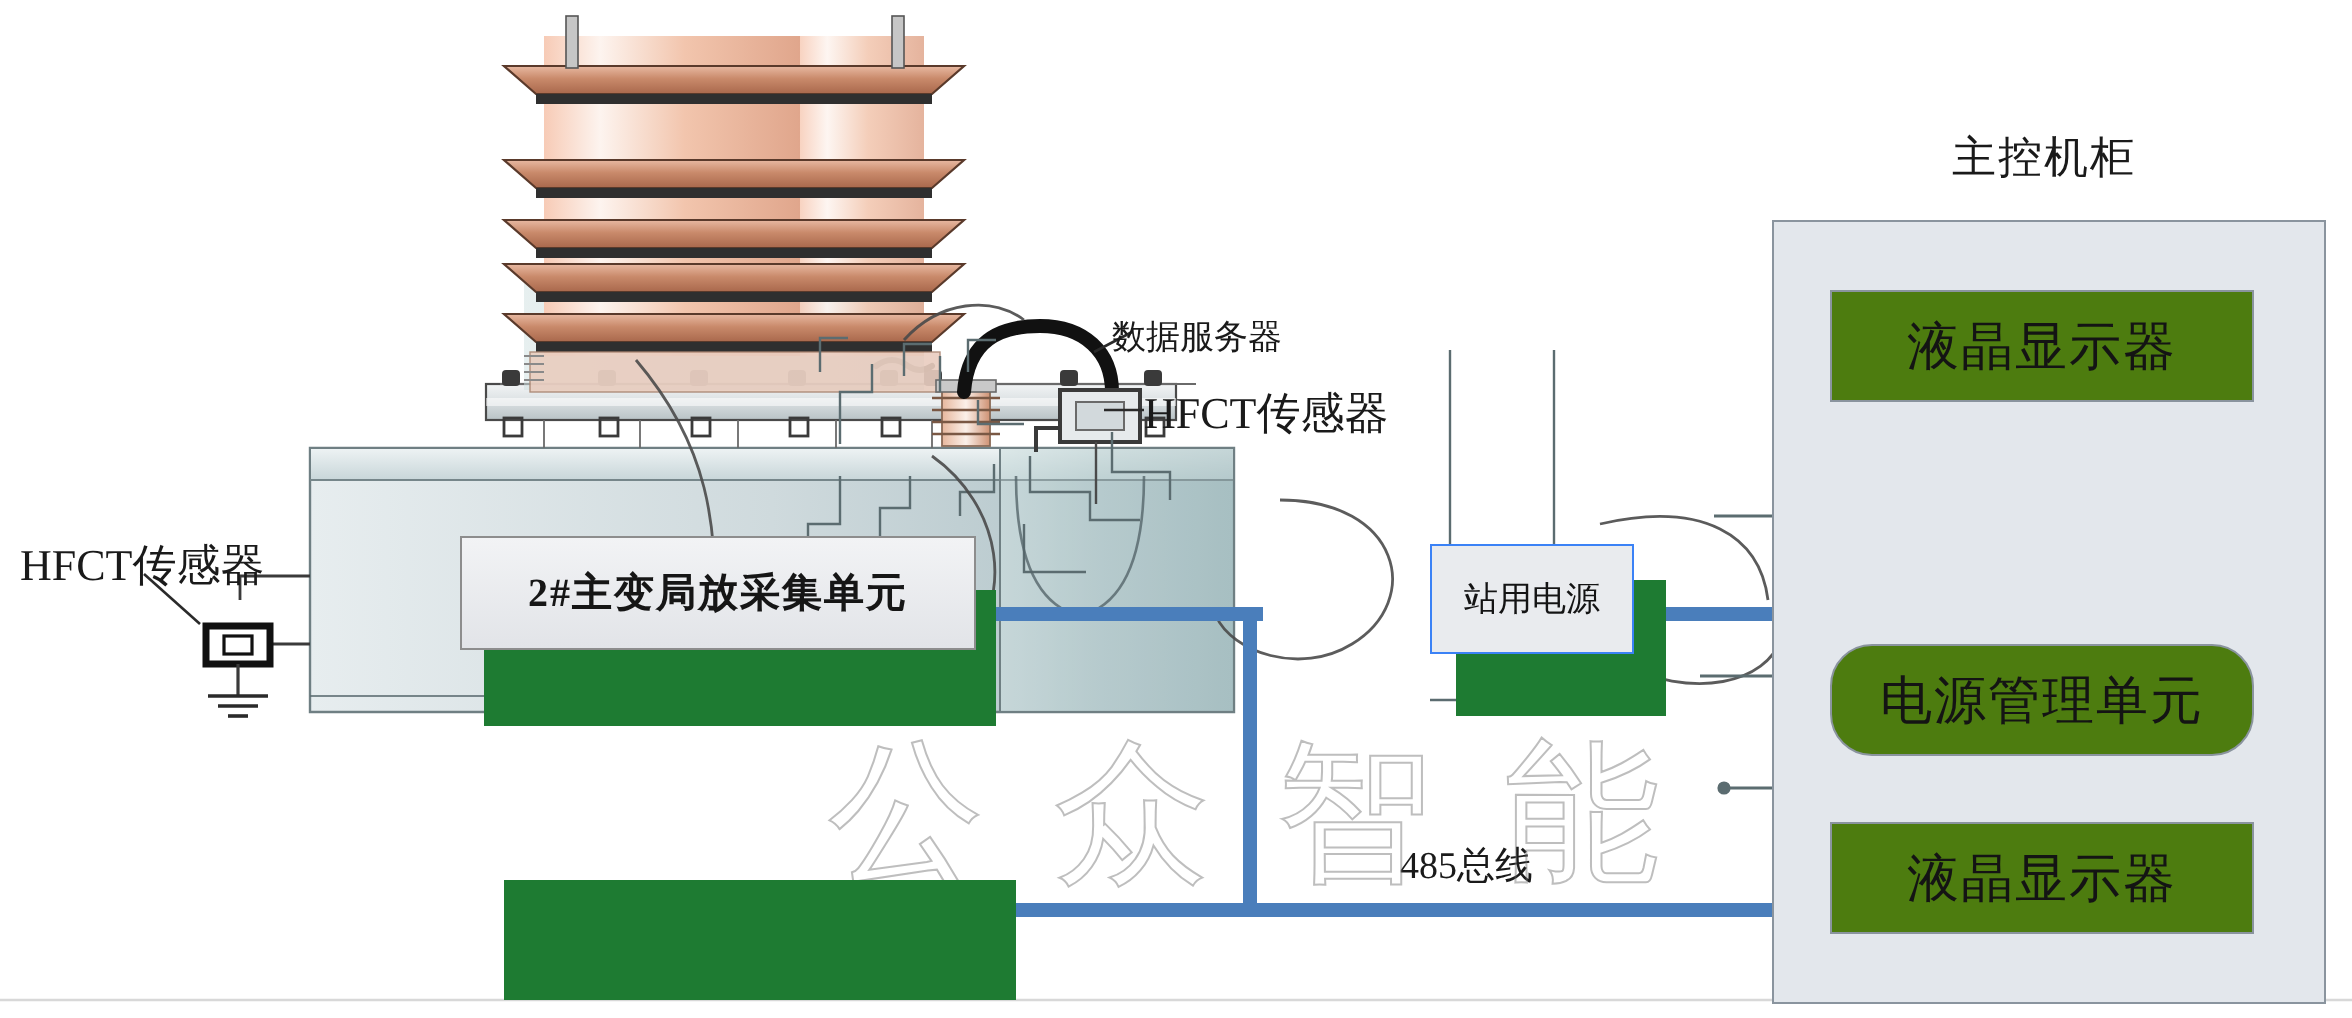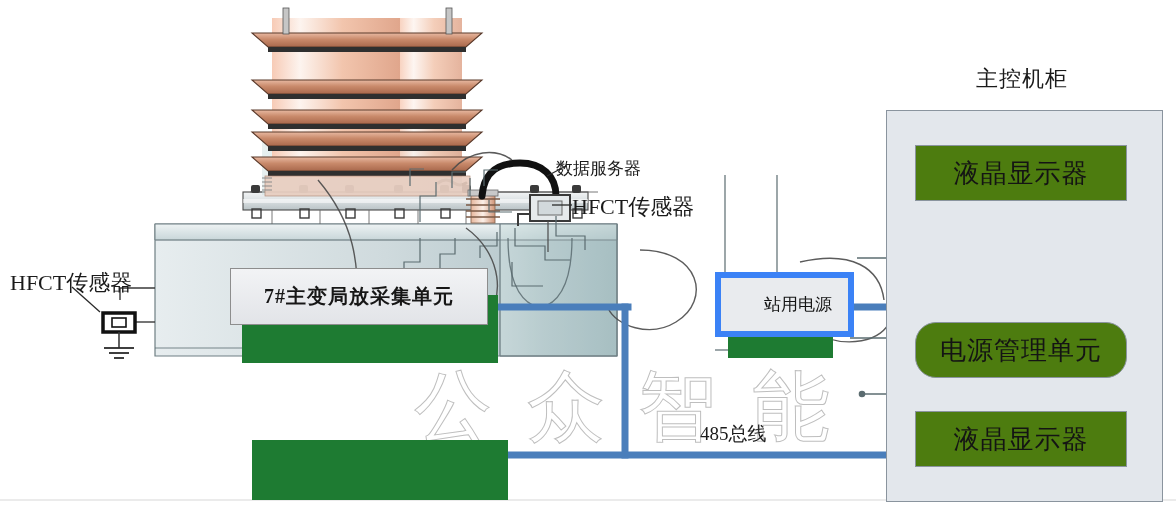--- a/index.html
+++ b/index.html
@@ -70,26 +70,25 @@
     position: absolute;
     background: #1e7b32;
     z-index: 5;
   }
   .psu {
     position: absolute;
     display: flex;
     align-items: center;
     justify-content: center;
     background: #e9ebee;
-    border: 6px solid #3b82f6;
+    border: 1px solid #3b82f6;
     font-family: "Liberation Serif", "DejaVu Serif", serif;
     font-size: 17px;
     color: #141414;
     z-index: 6;
-    padding-left: 27px;
   }
   .callout {
     font-size: 17px;
   }
   .callout-sm {
     font-size: 22px;
   }
   .bus-lbl {
     font-size: 19px;
   }
@@ -360,21 +359,21 @@
 
     <line x1="0" y1="500" x2="1176" y2="500" stroke="#d8d8d8" stroke-width="1.2"></line>
   </svg>
 
   <div class="wm" style="left:414px; top:355px;">公</div>
   <div class="wm" style="left:527px; top:355px;">众</div>
   <div class="wm" style="left:638px; top:355px;">智</div>
   <div class="wm" style="left:752px; top:355px;">能</div>
 
   <div class="unit-shadow" style="left:242px; top:295px; width:256px; height:68px;"></div>
-  <div class="unit" style="left:230px; top:268px; width:256px; height:55px;">7#主变局放采集单元</div>
+  <div class="unit" style="left:230px; top:268px; width:256px; height:55px;">2#主变局放采集单元</div>
 
   <div class="unit-shadow" style="left:252px; top:440px; width:256px; height:60px;"></div>
 
   <div class="unit-shadow" style="left:728px; top:290px; width:105px; height:68px;"></div>
   <div class="psu" style="left:715px; top:272px; width:100px; height:53px;">站用电源</div>
 
   <div class="lbl bus-lbl" style="left:700px; top:424px;">485总线</div>
 
   <div class="lbl callout" style="left:556px; top:160px;">数据服务器</div>
   <div class="lbl callout-sm" style="left:572px; top:196px;">HFCT传感器</div>

